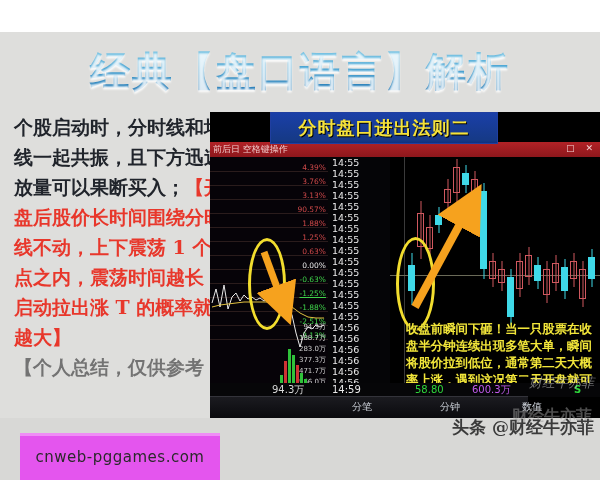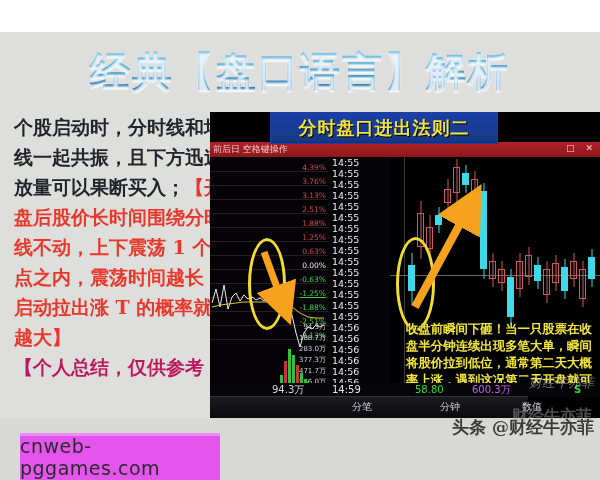--- a/index.html
+++ b/index.html
@@ -28,32 +28,32 @@
   .title .brk{color:#0d5fa8;}
 
   
   .article{
     position:absolute;left:14px;top:112px;width:210px;
     font-family:"DejaVu Serif","Liberation Serif",serif;
     font-size:19px;line-height:30px;font-weight:bold;
     color:#20242b;letter-spacing:0px;
   }
   .article .seg-red{color:#e8372b;}
-  .article .seg-blue{color:#be185d;}
+  .article .seg-blue{color:#737373;}
 
   
   .wm-bar{
     position:absolute;left:20px;top:433px;width:200px;height:47px;
     background:#e455ee;
     box-shadow:inset 0 3px 0 #ef8df5;
   }
   .wm-bar .wm-txt{
     position:absolute;left:0;top:0;width:200px;height:47px;
     display:flex;align-items:center;justify-content:center;
-    font-size:19px;color:#2a2a2a;letter-spacing:.5px;
+    font-size:15px;color:#2a2a2a;letter-spacing:.5px;
   }
 
   
   .shot{
     position:absolute;left:210px;top:112px;width:390px;height:306px;
     background:#000;overflow:hidden;
   }
   
   .banner{
     position:absolute;left:60px;top:0px;width:226px;height:30px;
@@ -205,21 +205,21 @@
 
       <div class="intraday">
         <div id="pct-host">
             <div class="hline" style="top: 14px;"></div>
             <div class="pct" style="top: 6px;">4.39%</div>
             <div class="hline" style="top: 28px;"></div>
             <div class="pct" style="top: 20px;">3.76%</div>
             <div class="hline" style="top: 42px;"></div>
             <div class="pct" style="top: 34px;">3.13%</div>
             <div class="hline" style="top: 56px;"></div>
-            <div class="pct" style="top: 48px;">2.51%</div>
+            <div class="pct" style="top: 48px;">90.57%</div>
             <div class="hline" style="top: 70px;"></div>
             <div class="pct" style="top: 62px;">1.88%</div>
             <div class="hline" style="top: 84px;"></div>
             <div class="pct" style="top: 76px;">1.25%</div>
             <div class="hline" style="top: 98px;"></div>
             <div class="pct" style="top: 90px;">0.63%</div>
             <div class="hline" style="top: 112px;"></div>
             <div class="pct zero" style="top: 104px;">0.00%</div>
             <div class="hline" style="top: 126px;"></div>
             <div class="pct neg" style="top: 118px;">-0.63%</div>

